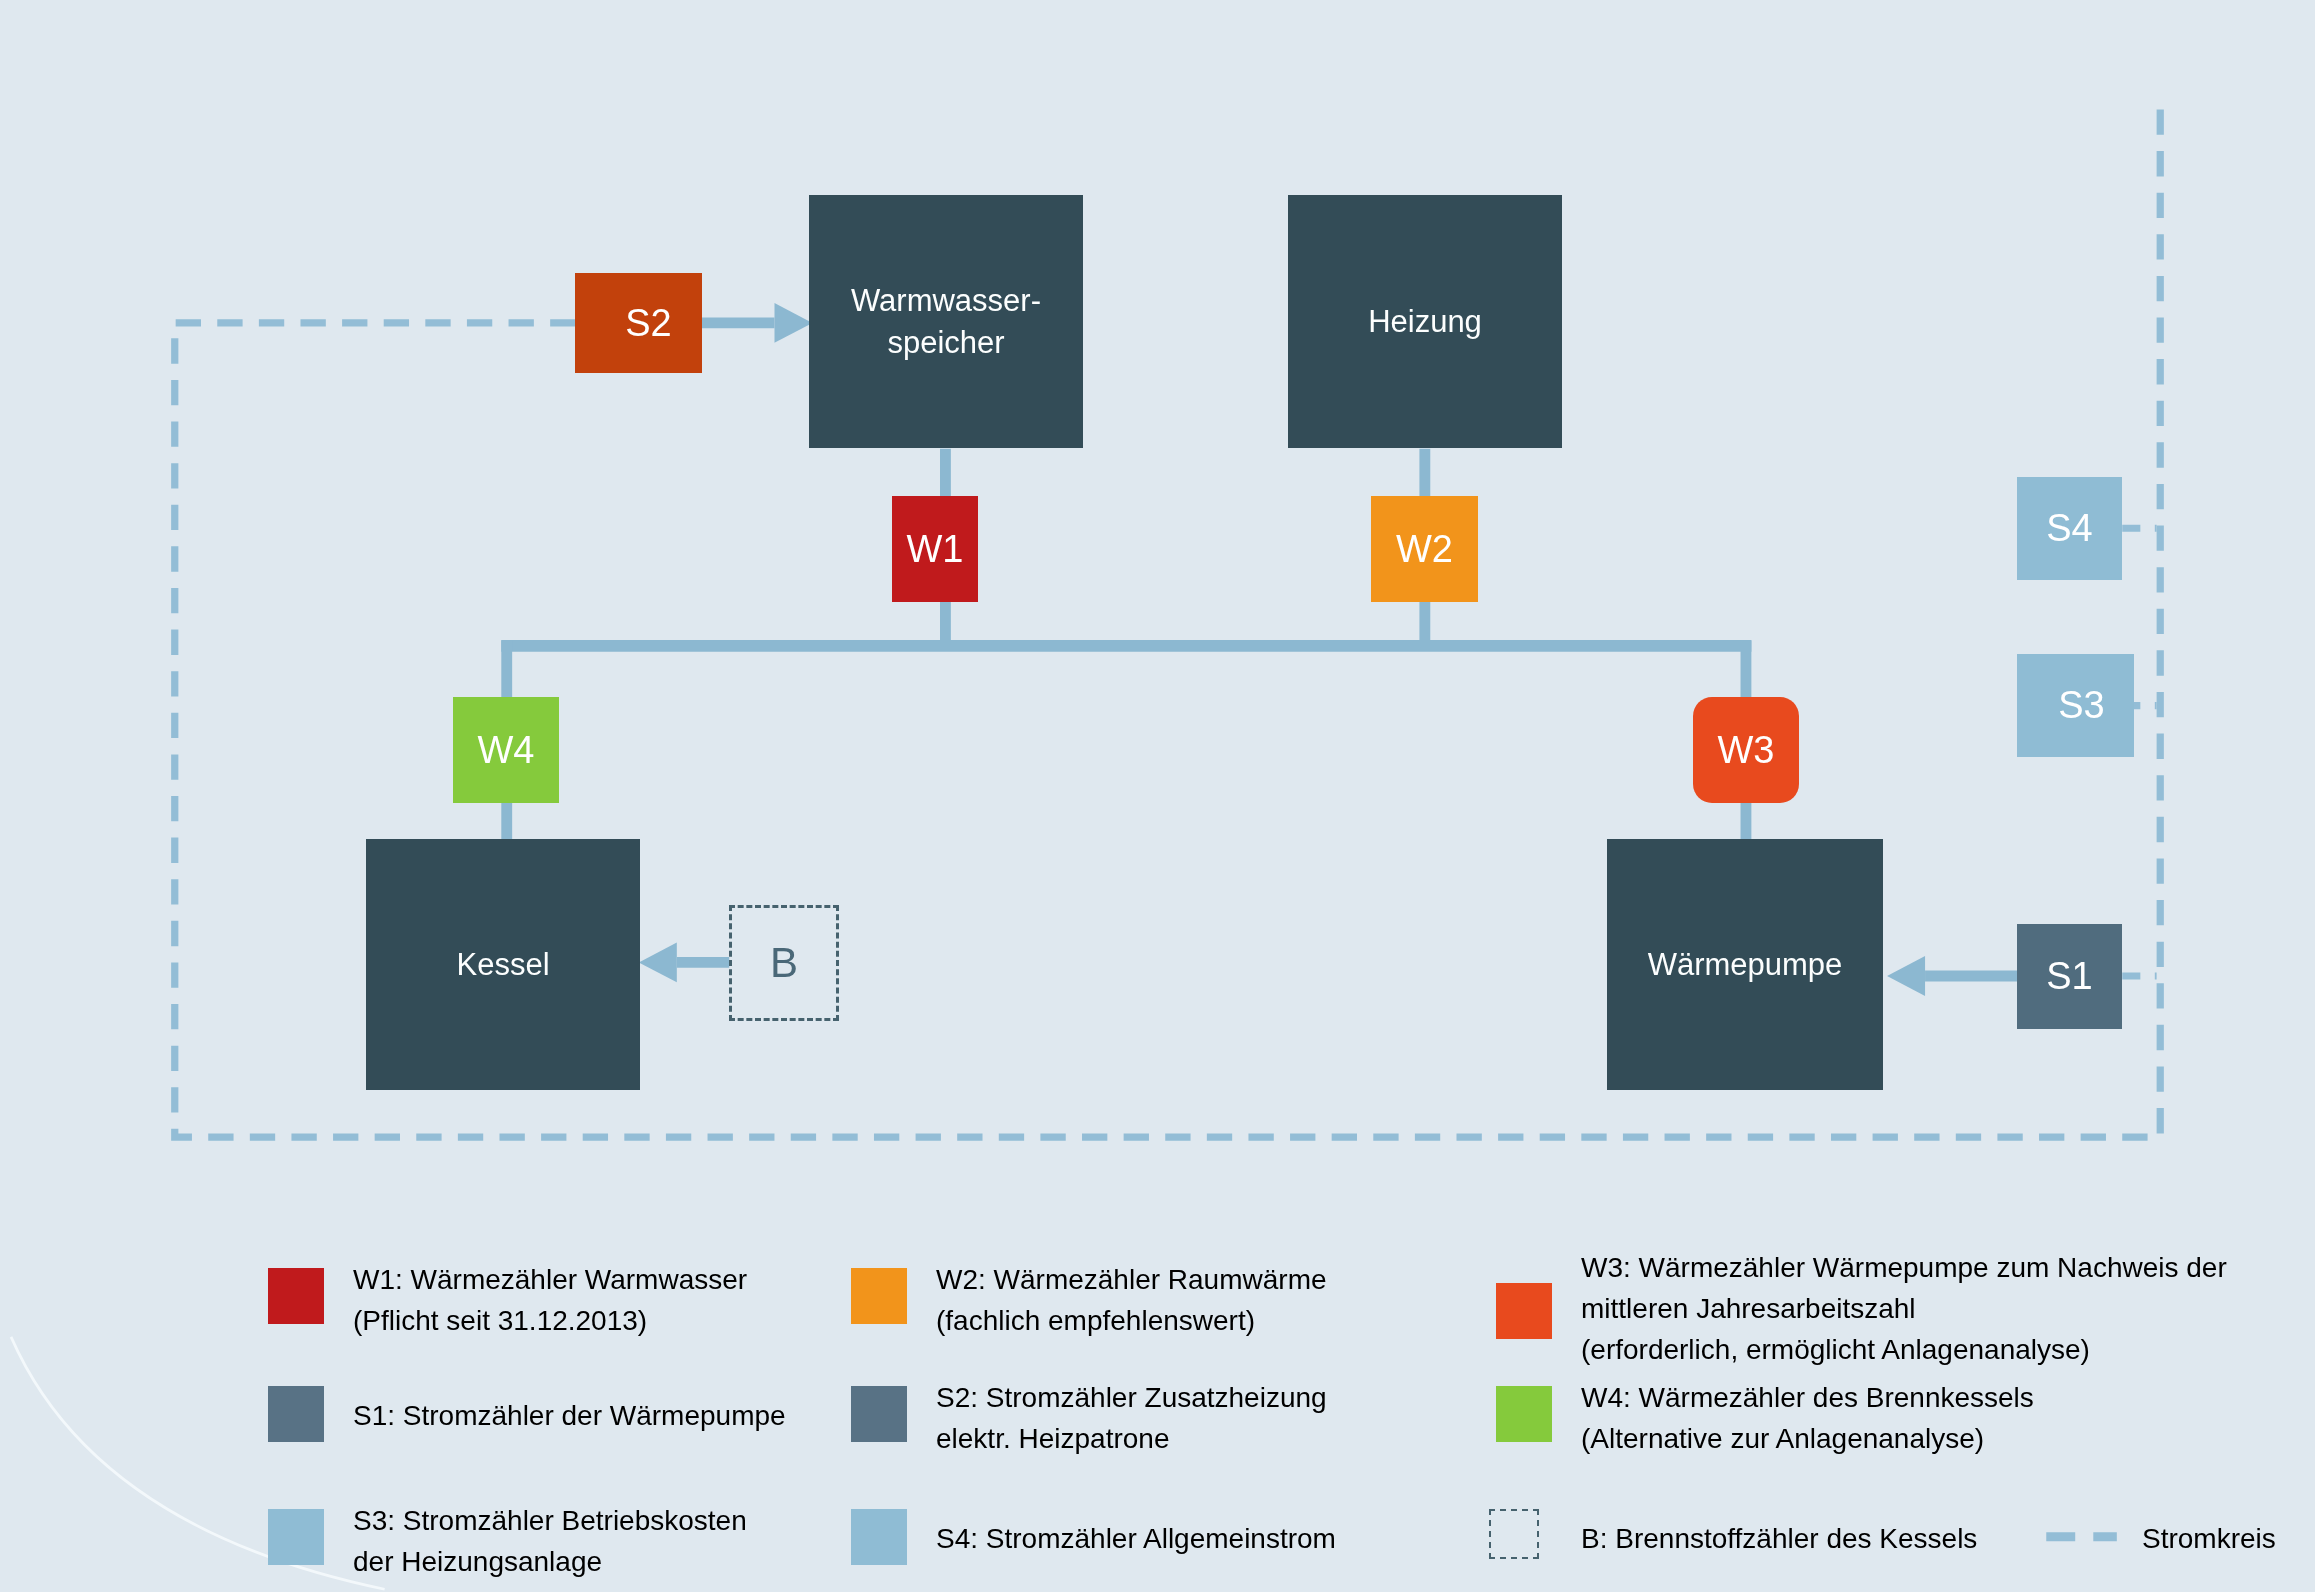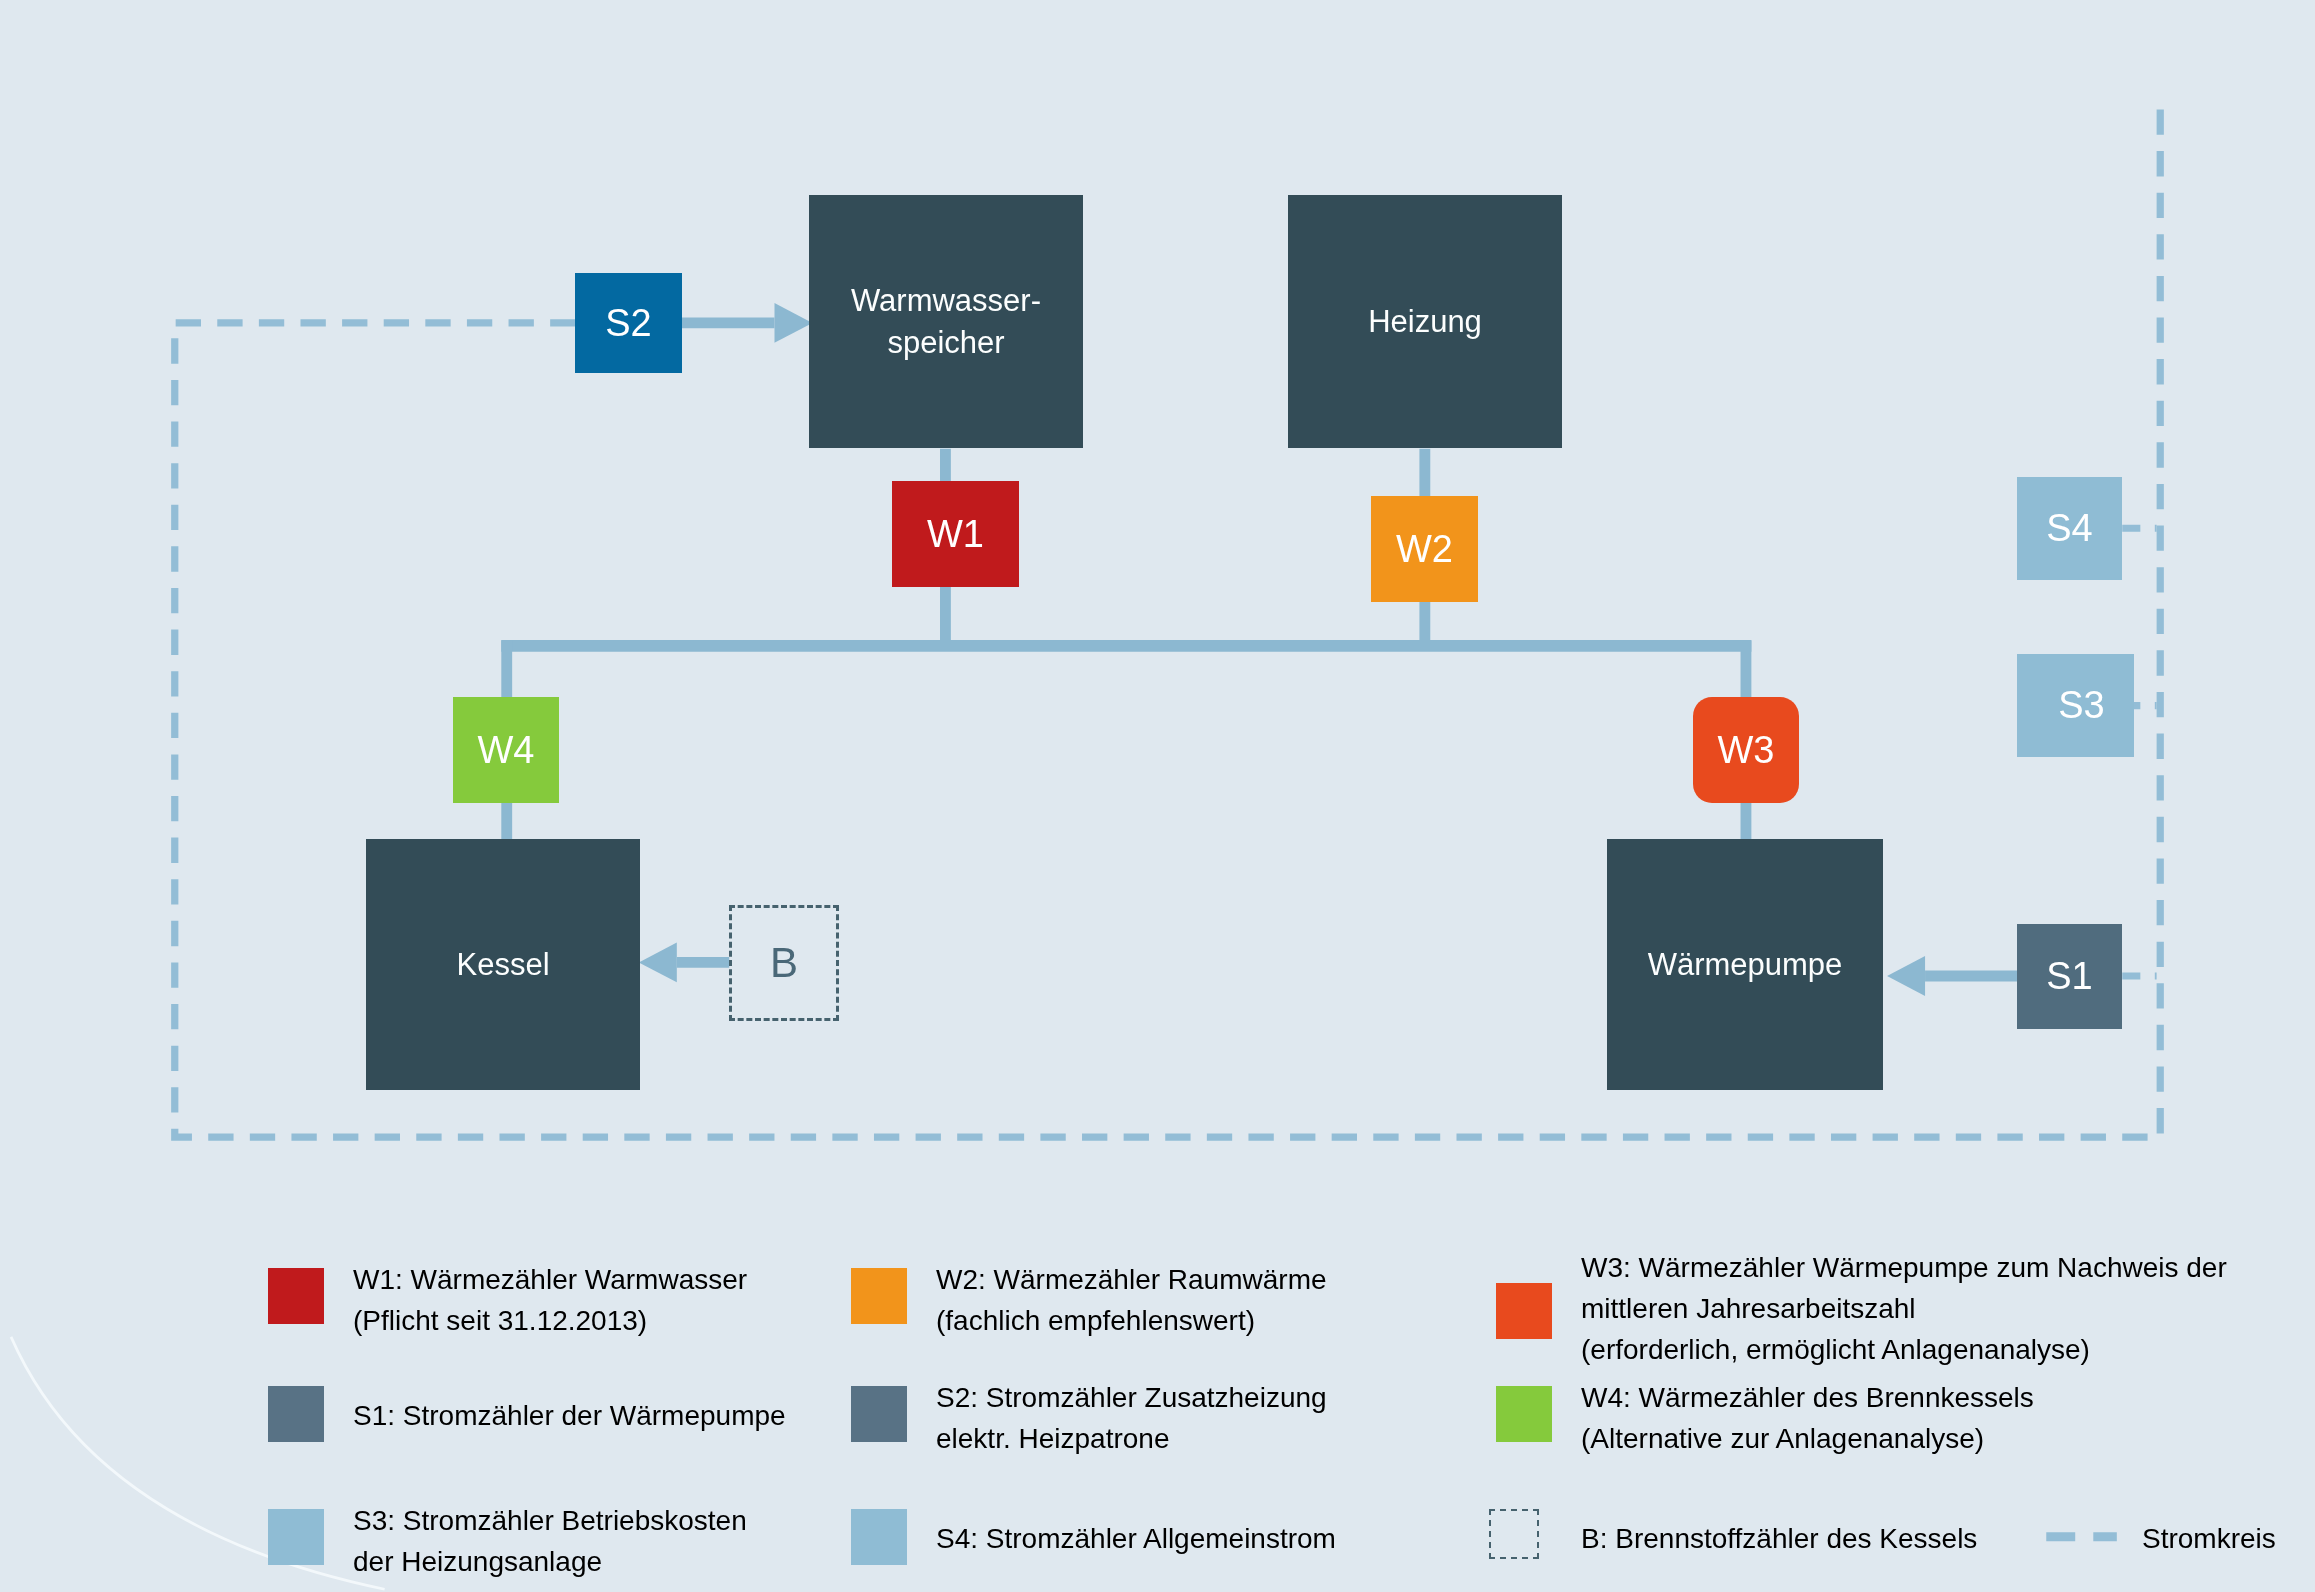--- a/index.html
+++ b/index.html
@@ -24,37 +24,37 @@
   }
   .meter{
     position:absolute;color:#ffffff;
     display:flex;align-items:center;justify-content:center;
     font-size:38px;
   }
   .meter.red{background:#c01a1c;}
   .meter.orange{background:#f2941b;}
   .meter.orangered{background:#e84a1e;border-radius:19px;}
   .meter.green{background:#85ca3c;}
-  .meter.slate-s2{background:#0369a1;}
+  .meter.slate-s2{background:#c2410c;padding-left:20px;}
   .meter.slate-s1{background:#506c7e;}
   .meter.lblue{background:#8fbcd4;}
   .bbox{
     position:absolute;left:729px;top:905px;width:110px;height:116px;
     border:3.6px dashed #46626e;box-sizing:border-box;
     display:flex;align-items:center;justify-content:center;
     color:#4a6878;font-size:42px;background:transparent;
   }
   
   .n-warmwasser{left:809px;top:195px;width:274px;height:253px;}
   .n-heizung{left:1288px;top:195px;width:274px;height:253px;}
   .n-kessel{left:366px;top:839px;width:274px;height:251px;}
   .n-waermepumpe{left:1607px;top:839px;width:276px;height:251px;}
   
   .m-s2{left:575px;top:273px;width:107px;height:100px;}
-  .m-w1{left:892px;top:481px;width:127px;height:106px;}
+  .m-w1{left:892px;top:496px;width:86px;height:106px;}
   .m-w2{left:1371px;top:496px;width:107px;height:106px;}
   .m-w4{left:453px;top:697px;width:106px;height:106px;}
   .m-w3{left:1693px;top:697px;width:106px;height:106px;}
   .m-s4{left:2017px;top:477px;width:105px;height:103px;}
   .m-s3{left:2017px;top:654px;width:105px;height:103px;padding-left:12px;}
   .m-s1{left:2017px;top:924px;width:105px;height:105px;}
   
   .lsq{position:absolute;width:56px;height:56px;}
   .lsq.red{background:#c01a1c;}
   .lsq.orange{background:#f2941b;}

